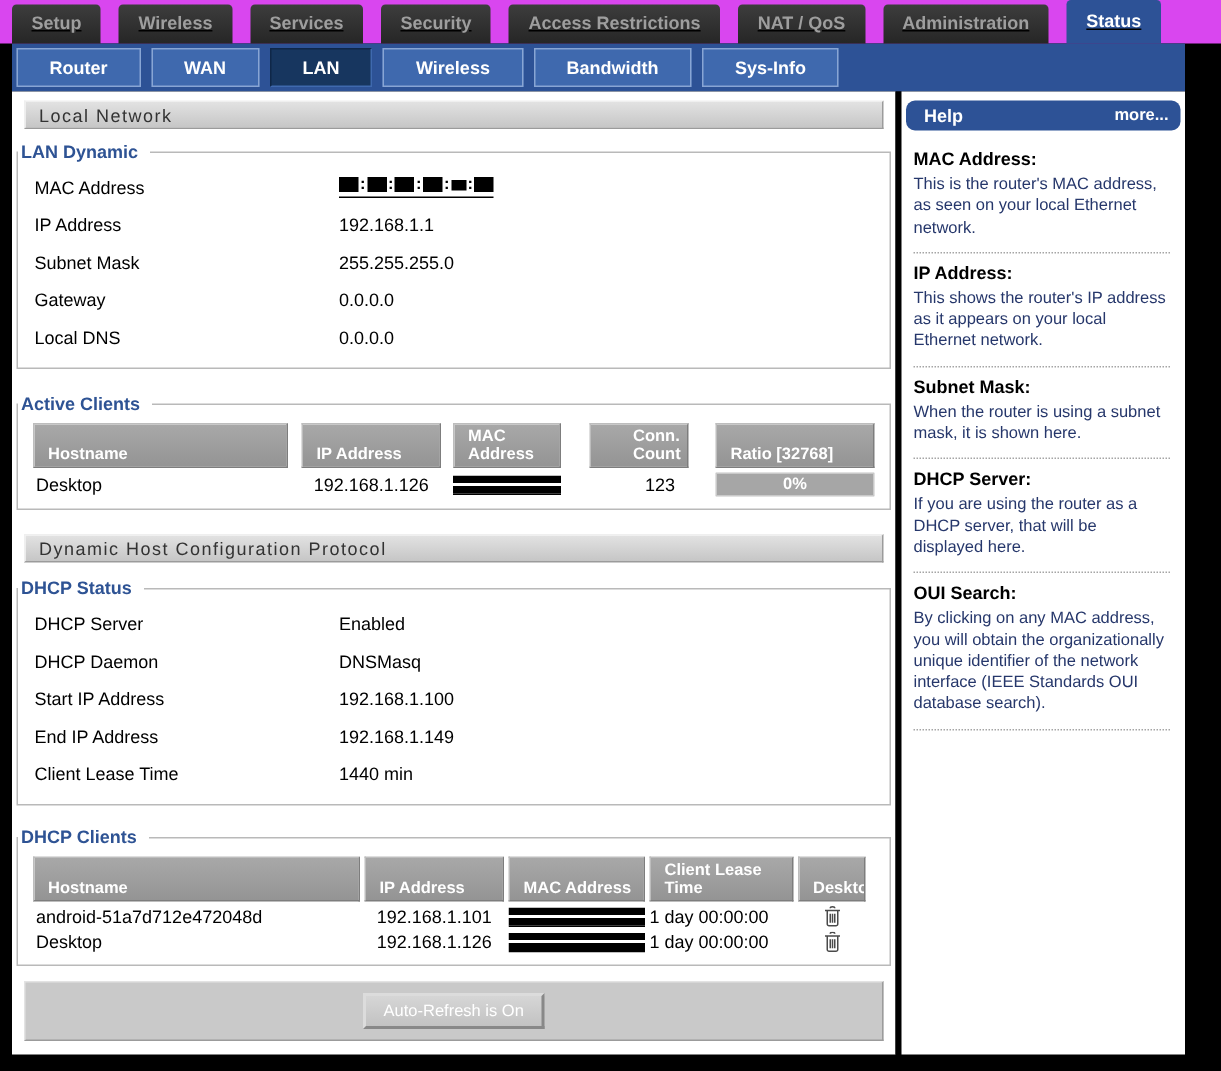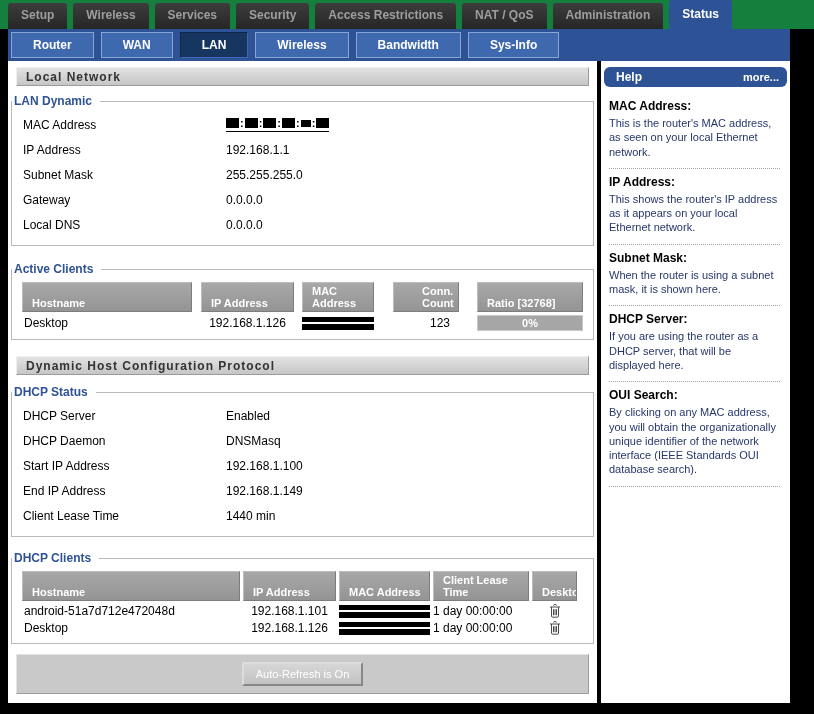--- a/index.html
+++ b/index.html
@@ -9,22 +9,23 @@
     font-family: "Liberation Sans", sans-serif;
     position: relative;
     overflow: hidden;
   }
   
   .topnav {
     height: 29px;
     padding-left: 8px;
     display: flex;
     align-items: flex-end;
-    gap: 6px;
-    background: #15803d;
+    gap: 12px;
+    background: #d946ef;
+    text-decoration: underline;
   }
   .topnav .tab {
     height: 26px;
     padding: 5px 13px 0 13px;
     background: linear-gradient(#3d3d3d, #262626);
     border-radius: 3px 3px 0 0;
     color: #9e9e9e;
     font-size: 12px;
     font-weight: bold;
     white-space: nowrap;
@@ -83,21 +84,21 @@
   }
   
   .section-bar {
     margin: 0 6px;
     height: 19px;
     background: linear-gradient(#e2e2e2, #c6c6c6);
     border: 1px solid;
     border-color: #efefef #9b9b9b #9b9b9b #efefef;
     color: #333;
     font-size: 12px;
-    font-weight: bold;
+    font-weight: normal;
     letter-spacing: 1px;
     padding: 2px 0 0 9px;
   }
   
   fieldset {
     border: 1px solid #b9b9b9;
     margin: 0 1px;
     padding: 4px 0 8px 0;
   }
   fieldset.fs-lan    { margin-top: 8px;  }

